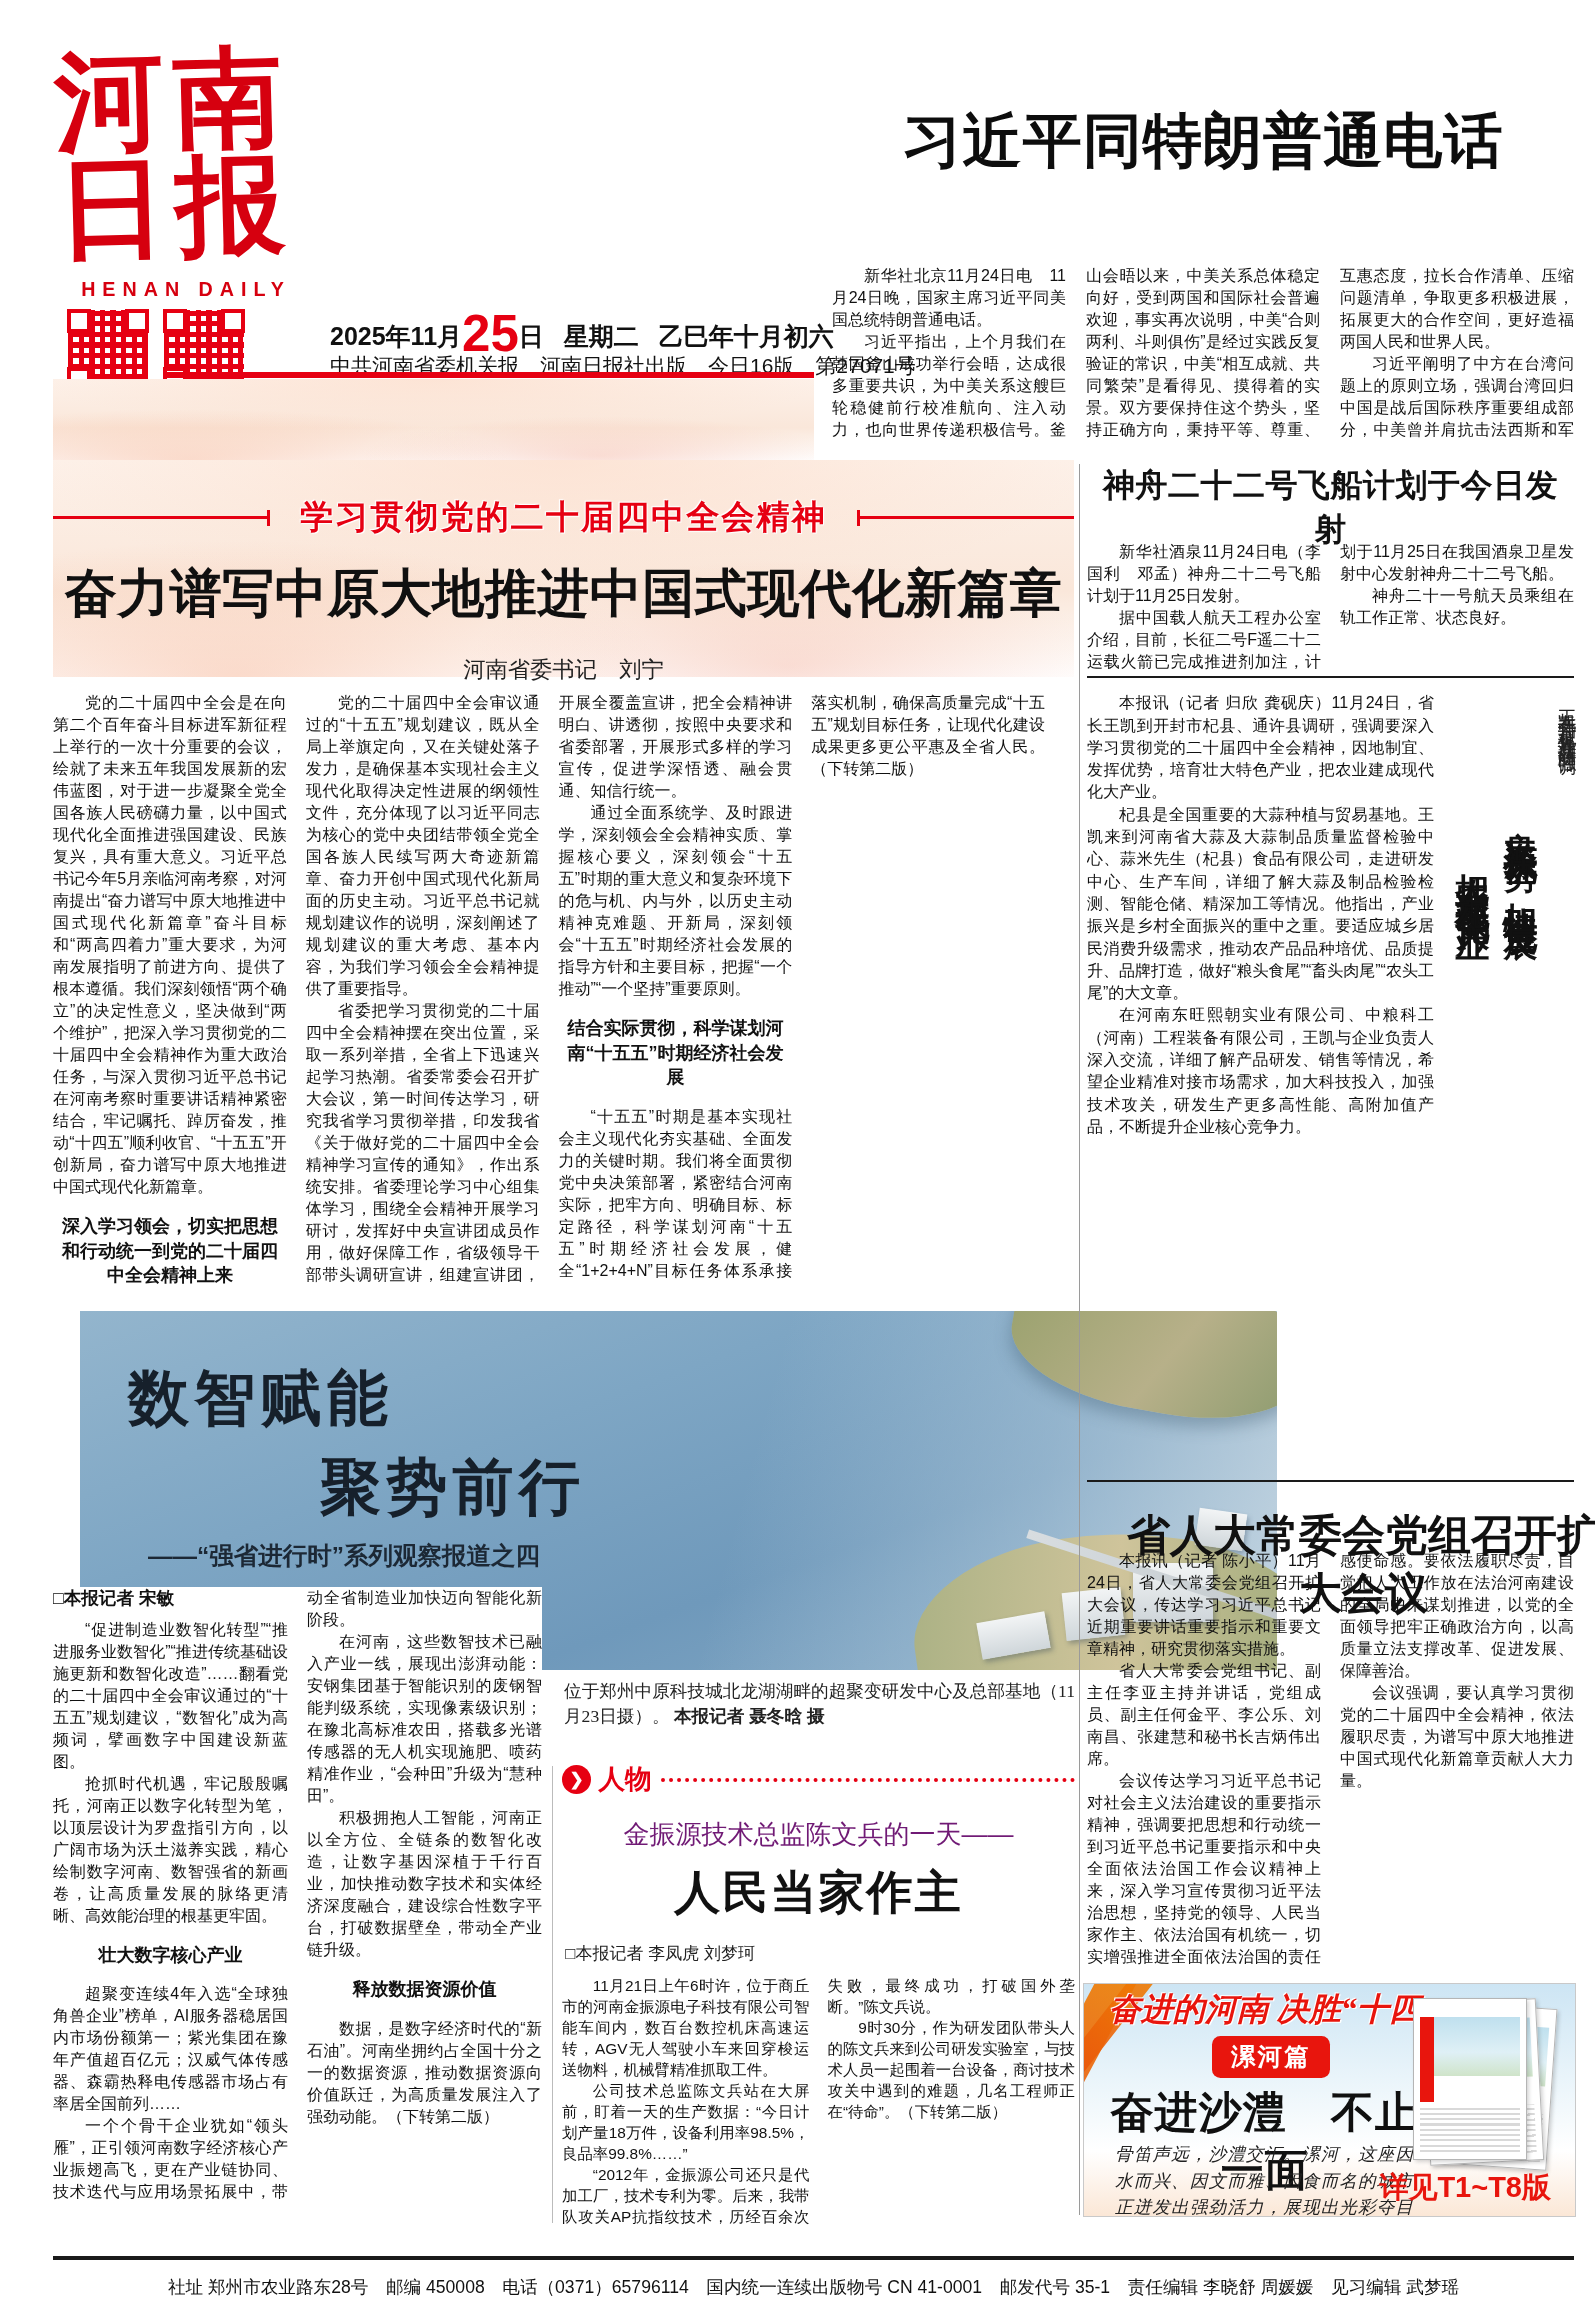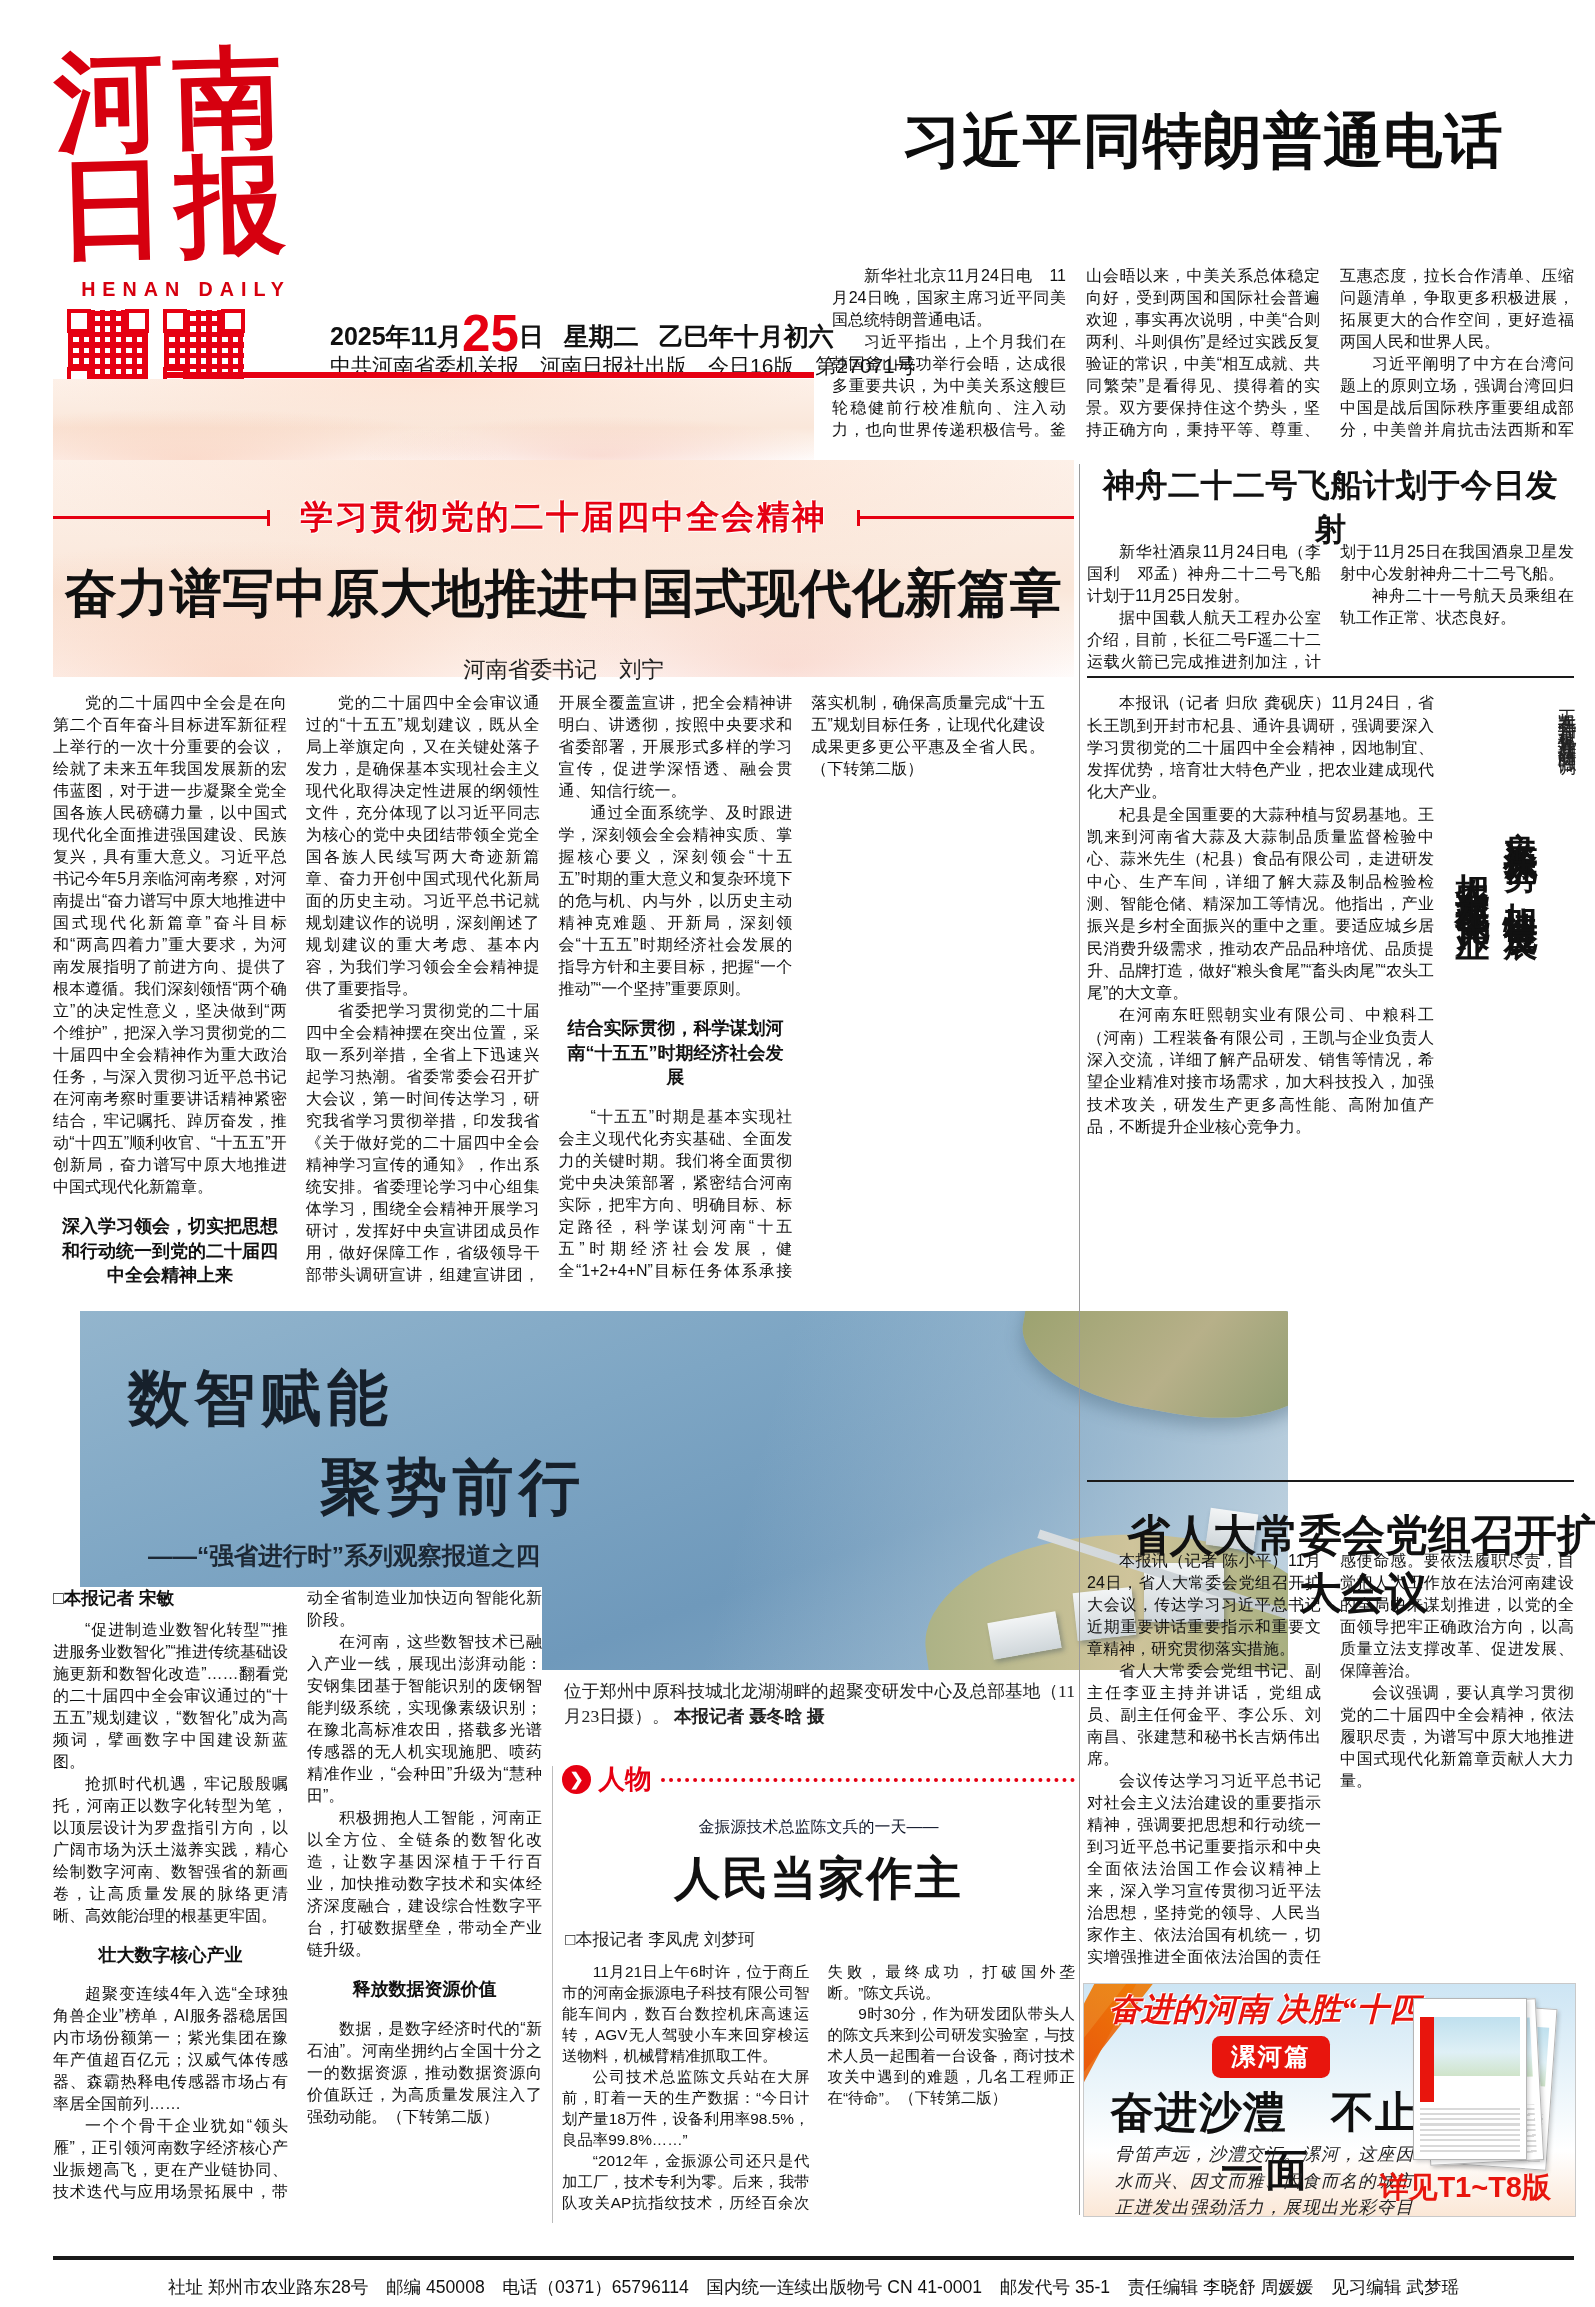--- a/index.html
+++ b/index.html
@@ -56,21 +56,21 @@
      text-align:center;letter-spacing:0.5px;color:#101010;}
   .ln-byline{left:53px;top:655px;width:1021px;text-align:center;font-size:22.3px;color:#222;}
   .ln-body{left:53px;top:692px;width:992px;height:604px;overflow:hidden;
     column-count:4;column-gap:19px;column-fill:auto;font-size:16px;line-height:22px;}
   .col-subhead{font-weight:900;text-indent:0;text-align:center;font-size:18px;
     line-height:24.5px;margin:16px 0;}
 
   
   .photo{left:80px;top:1311px;width:1197px;height:359px;overflow:hidden;background:
       linear-gradient(105deg,rgba(150,180,205,0) 55%,rgba(175,200,218,.55) 78%,rgba(205,220,230,.85)),
-      linear-gradient(160deg,#93b5cd 0%,#7ea6c4 35%,#6f99bb 65%,#88abc6 100%); padding-left: 11px;}
+      linear-gradient(160deg,#93b5cd 0%,#7ea6c4 35%,#6f99bb 65%,#88abc6 100%);}
   .ph-island{position:absolute;right:-32px;top:-37px;width:298px;height:138px;
       background:linear-gradient(120deg,#97a06b,#b7b089 55%,#8a9a6d);border-radius:45%;
       transform:rotate(10deg);box-shadow:0 9.6px 16px rgba(60,90,110,.35);}
   .ph-shore{position:absolute;right:-43px;bottom:-85px;width:404px;height:223px;
       background:linear-gradient(100deg,#aab184,#cfc49b 50%,#9aa877);border-radius:40% 60% 30% 50%;
       transform:rotate(-8deg);}
   .ph-bldg{position:absolute;background:linear-gradient(180deg,#f2f4f5,#cfd6da);
       box-shadow:2.1px 3.2px 5.3px rgba(40,60,80,.35);}
   .ph-road{position:absolute;background:linear-gradient(90deg,#d8dde0,#c2c9cd);transform:rotate(18deg);}
   .ph-title1{position:absolute;left:48px;top:47px;font-size:61px;font-weight:900;
@@ -88,21 +88,21 @@
   .byline-sq{font-weight:700;font-size:17.6px;text-indent:0;margin-bottom:9.6px;}
 
   
   .rw-block{left:562px;top:1763px;width:513px;height:463px;z-index:3;background:#fff;}
   .rw-vline{left:552px;top:1766px;width:0.5px;height:457px;background:#bbb;z-index:3;}
   .rw-head{display:flex;align-items:center;height:32px;}
   .rw-circle{width:29px;height:29px;border-radius:50%;background:#e60012;color:#fff;
      display:flex;align-items:center;justify-content:center;font-size:17px;font-weight:900;}
   .rw-label{color:#e60012;font-size:26.6px;font-weight:900;margin:0 9.6px 0 7.4px;}
   .rw-dots{flex:1;border-top:4.3px dotted #e60012;height:0;margin-top:2.1px;}
-  .rw-kicker{text-align:center;font-size:16px;color:#0f172a;margin-top:22.3px;}
+  .rw-kicker{text-align:center;font-size:26px;color:#701a75;margin-top:22.3px;}
   .rw-headline{text-align:center;font-size:46px;font-weight:900;margin-top:9.6px;letter-spacing:2.1px;}
   .rw-byline{font-size:17px;color:#222;margin:18px 0 10.6px 3.2px;}
   .rw-body{height:287px;overflow:hidden;column-count:2;column-gap:18px;column-fill:auto;
      font-size:15.4px;line-height:21px;}
 
   
   .side-vrule{left:1079px;top:464px;width:1.1px;height:1751px;background:#9a9a9a;}
   .sz-headline{left:1087px;top:464px;width:487px;text-align:center;font-size:32px;
      font-weight:900;letter-spacing:0.5px;}
   .sz-body{left:1087px;top:524px;width:487px;height:148px;overflow:hidden;

